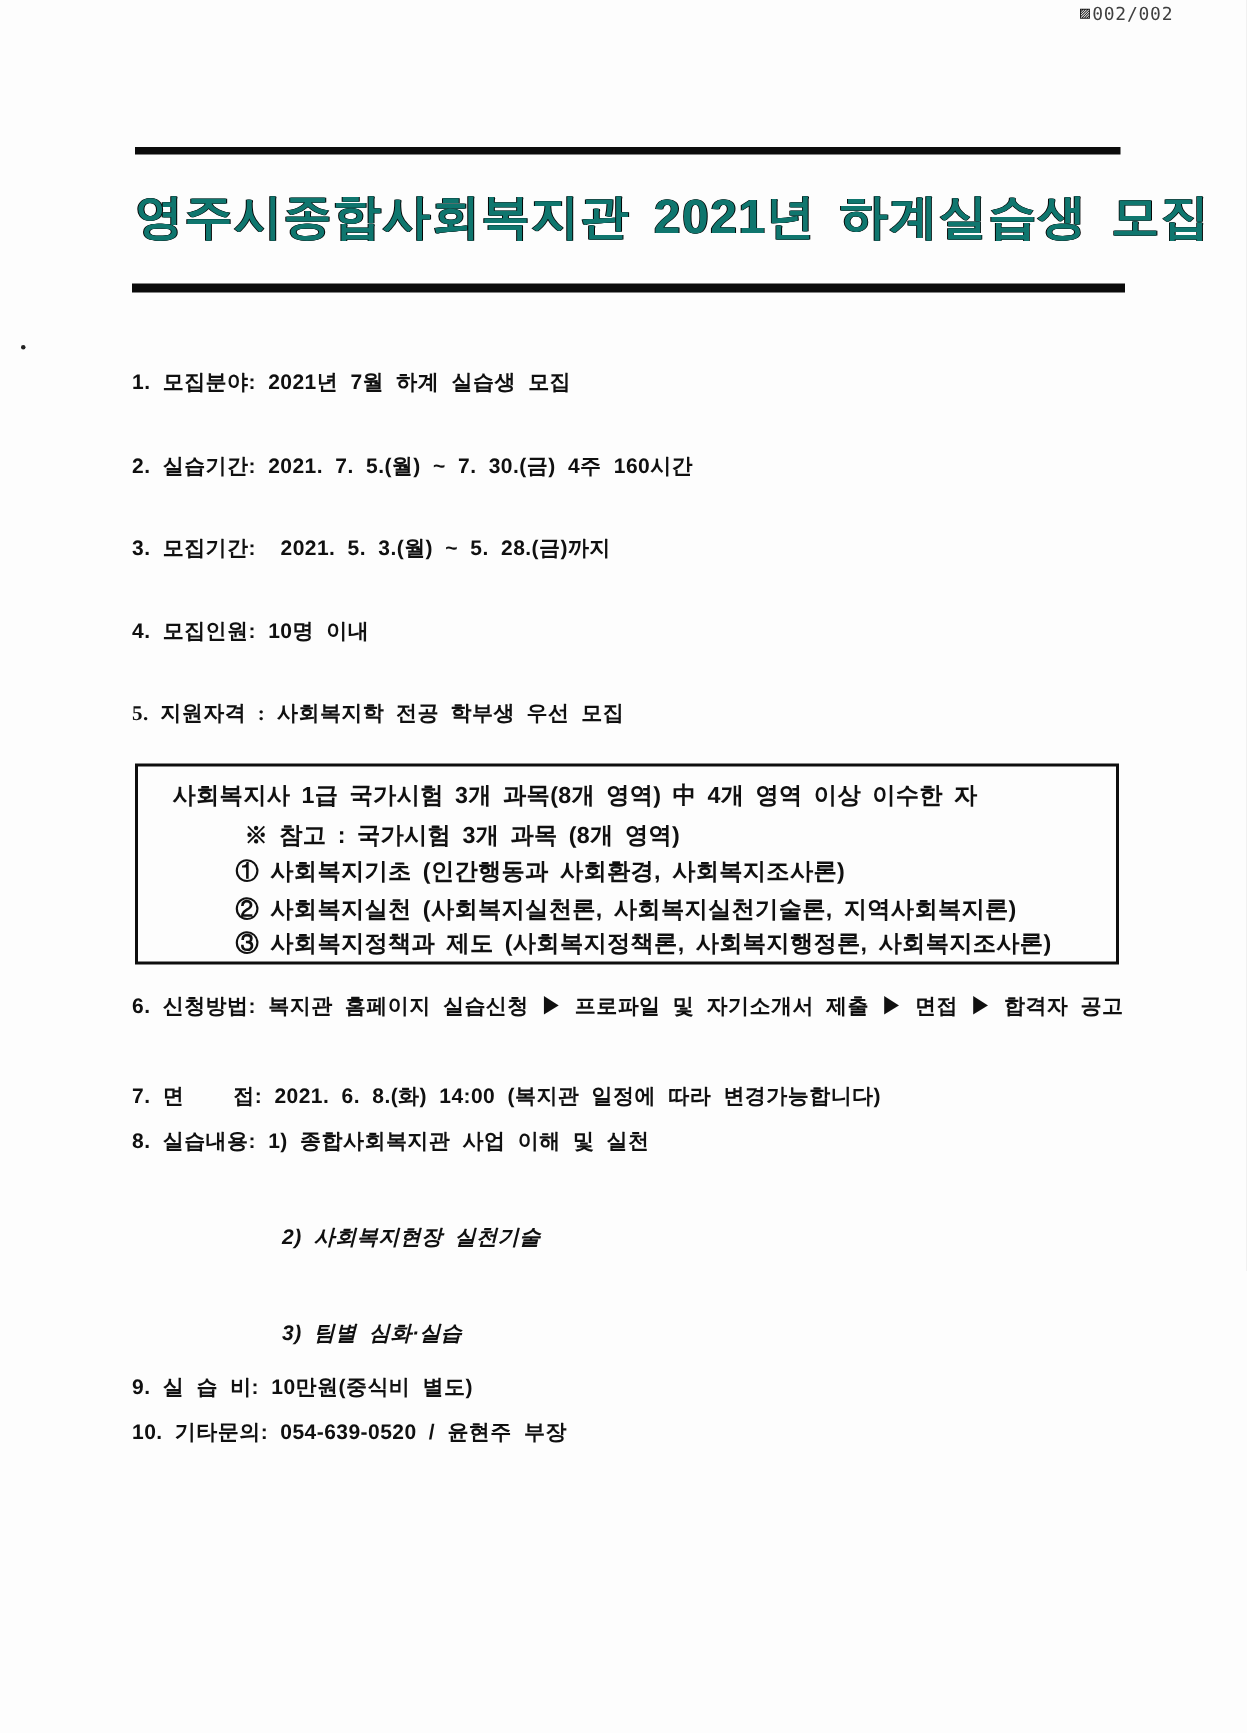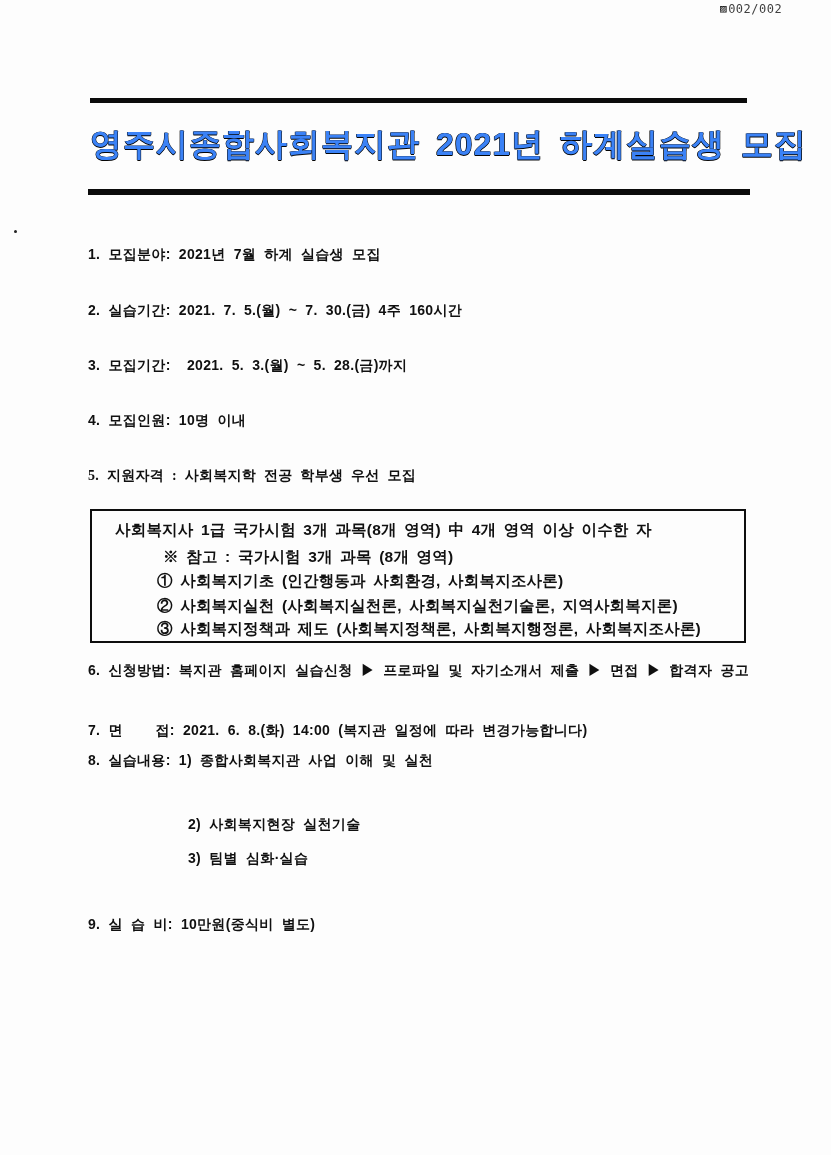--- a/index.html
+++ b/index.html
@@ -26,50 +26,50 @@
   
   .rule-top {
     position:absolute; left:90px; top:98px; width:657px; height:5px;
     background:#0b0b0b;
   }
   .doc-title {
     position:absolute; left:90px; top:118px; width:657px;
     text-align:right;
     font-size:32px; line-height:52px; font-weight:900;
     letter-spacing:1px; word-spacing:6px;
-    color:#3b82f6;
+    color:#0f766e;
     text-shadow:0.6px 0 0 #050505, -0.6px 0 0 #050505, 0 0.6px 0 #050505;
     white-space:nowrap;
   }
   .rule-bottom {
     position:absolute; left:88px; top:189px; width:662px; height:6px;
     background:#0b0b0b;
   }
   .scan-dot {
     position:absolute; left:14px; top:230px; width:3px; height:3px;
     background:#222; border-radius:50%;
   }
   
   .line {
     position:absolute; left:88px;
     font-size:14px; font-weight:700; color:#101010;
     letter-spacing:0.3px; word-spacing:4px;
     white-space:pre;
   }
-  .line.sub { left:188px; }
+  .line.sub { left:188px;font-style:italic; }
   .l1  { top:246px; }
   .l2  { top:302px; }
   .l3  { top:357px; }
   .l4  { top:412px; }
   .l5  { top:467px;font-family:Liberation Serif, serif; }
   .l6  { top:662px; }
   .l7  { top:722px; }
   .l8  { top:752px; }
   .l8b { top:816px; }
-  .l8c { top:850px; }
+  .l8c { top:880px; }
   .l9  { top:891px;margin-top:25px; }
   .l10 { top:946px; }
   
   .eligibility-box {
     position:absolute; left:90px; top:509px; width:656px; height:134px;
     border:2px solid #0e0e0e;
     background:#fdfdfd;
   }
   .bline {
     position:absolute;
@@ -114,14 +114,15 @@
     <div class="bline b4">② 사회복지실천 (사회복지실천론, 사회복지실천기술론, 지역사회복지론)</div>
     <div class="bline b5">③ 사회복지정책과 제도 (사회복지정책론, 사회복지행정론, 사회복지조사론)</div>
   </div>
 
   <div class="line l6">6. 신청방법: 복지관 홈페이지 실습신청 ▶ 프로파일 및 자기소개서 제출 ▶ 면접 ▶ 합격자 공고</div>
   <div class="line l7">7. 면    접: 2021. 6. 8.(화) 14:00 (복지관 일정에 따라 변경가능합니다)</div>
   <div class="line l8">8. 실습내용: 1) 종합사회복지관 사업 이해 및 실천</div>
   <div class="line sub l8b">2) 사회복지현장 실천기술</div>
   <div class="line sub l8c">3) 팀별 심화·실습</div>
   <div class="line l9">9. 실 습 비: 10만원(중식비 별도)</div>
+  <div class="line l10">10. 기타문의: 054-639-0520 / 윤현주 부장</div>
 
 </div>
 
 </body></html>

